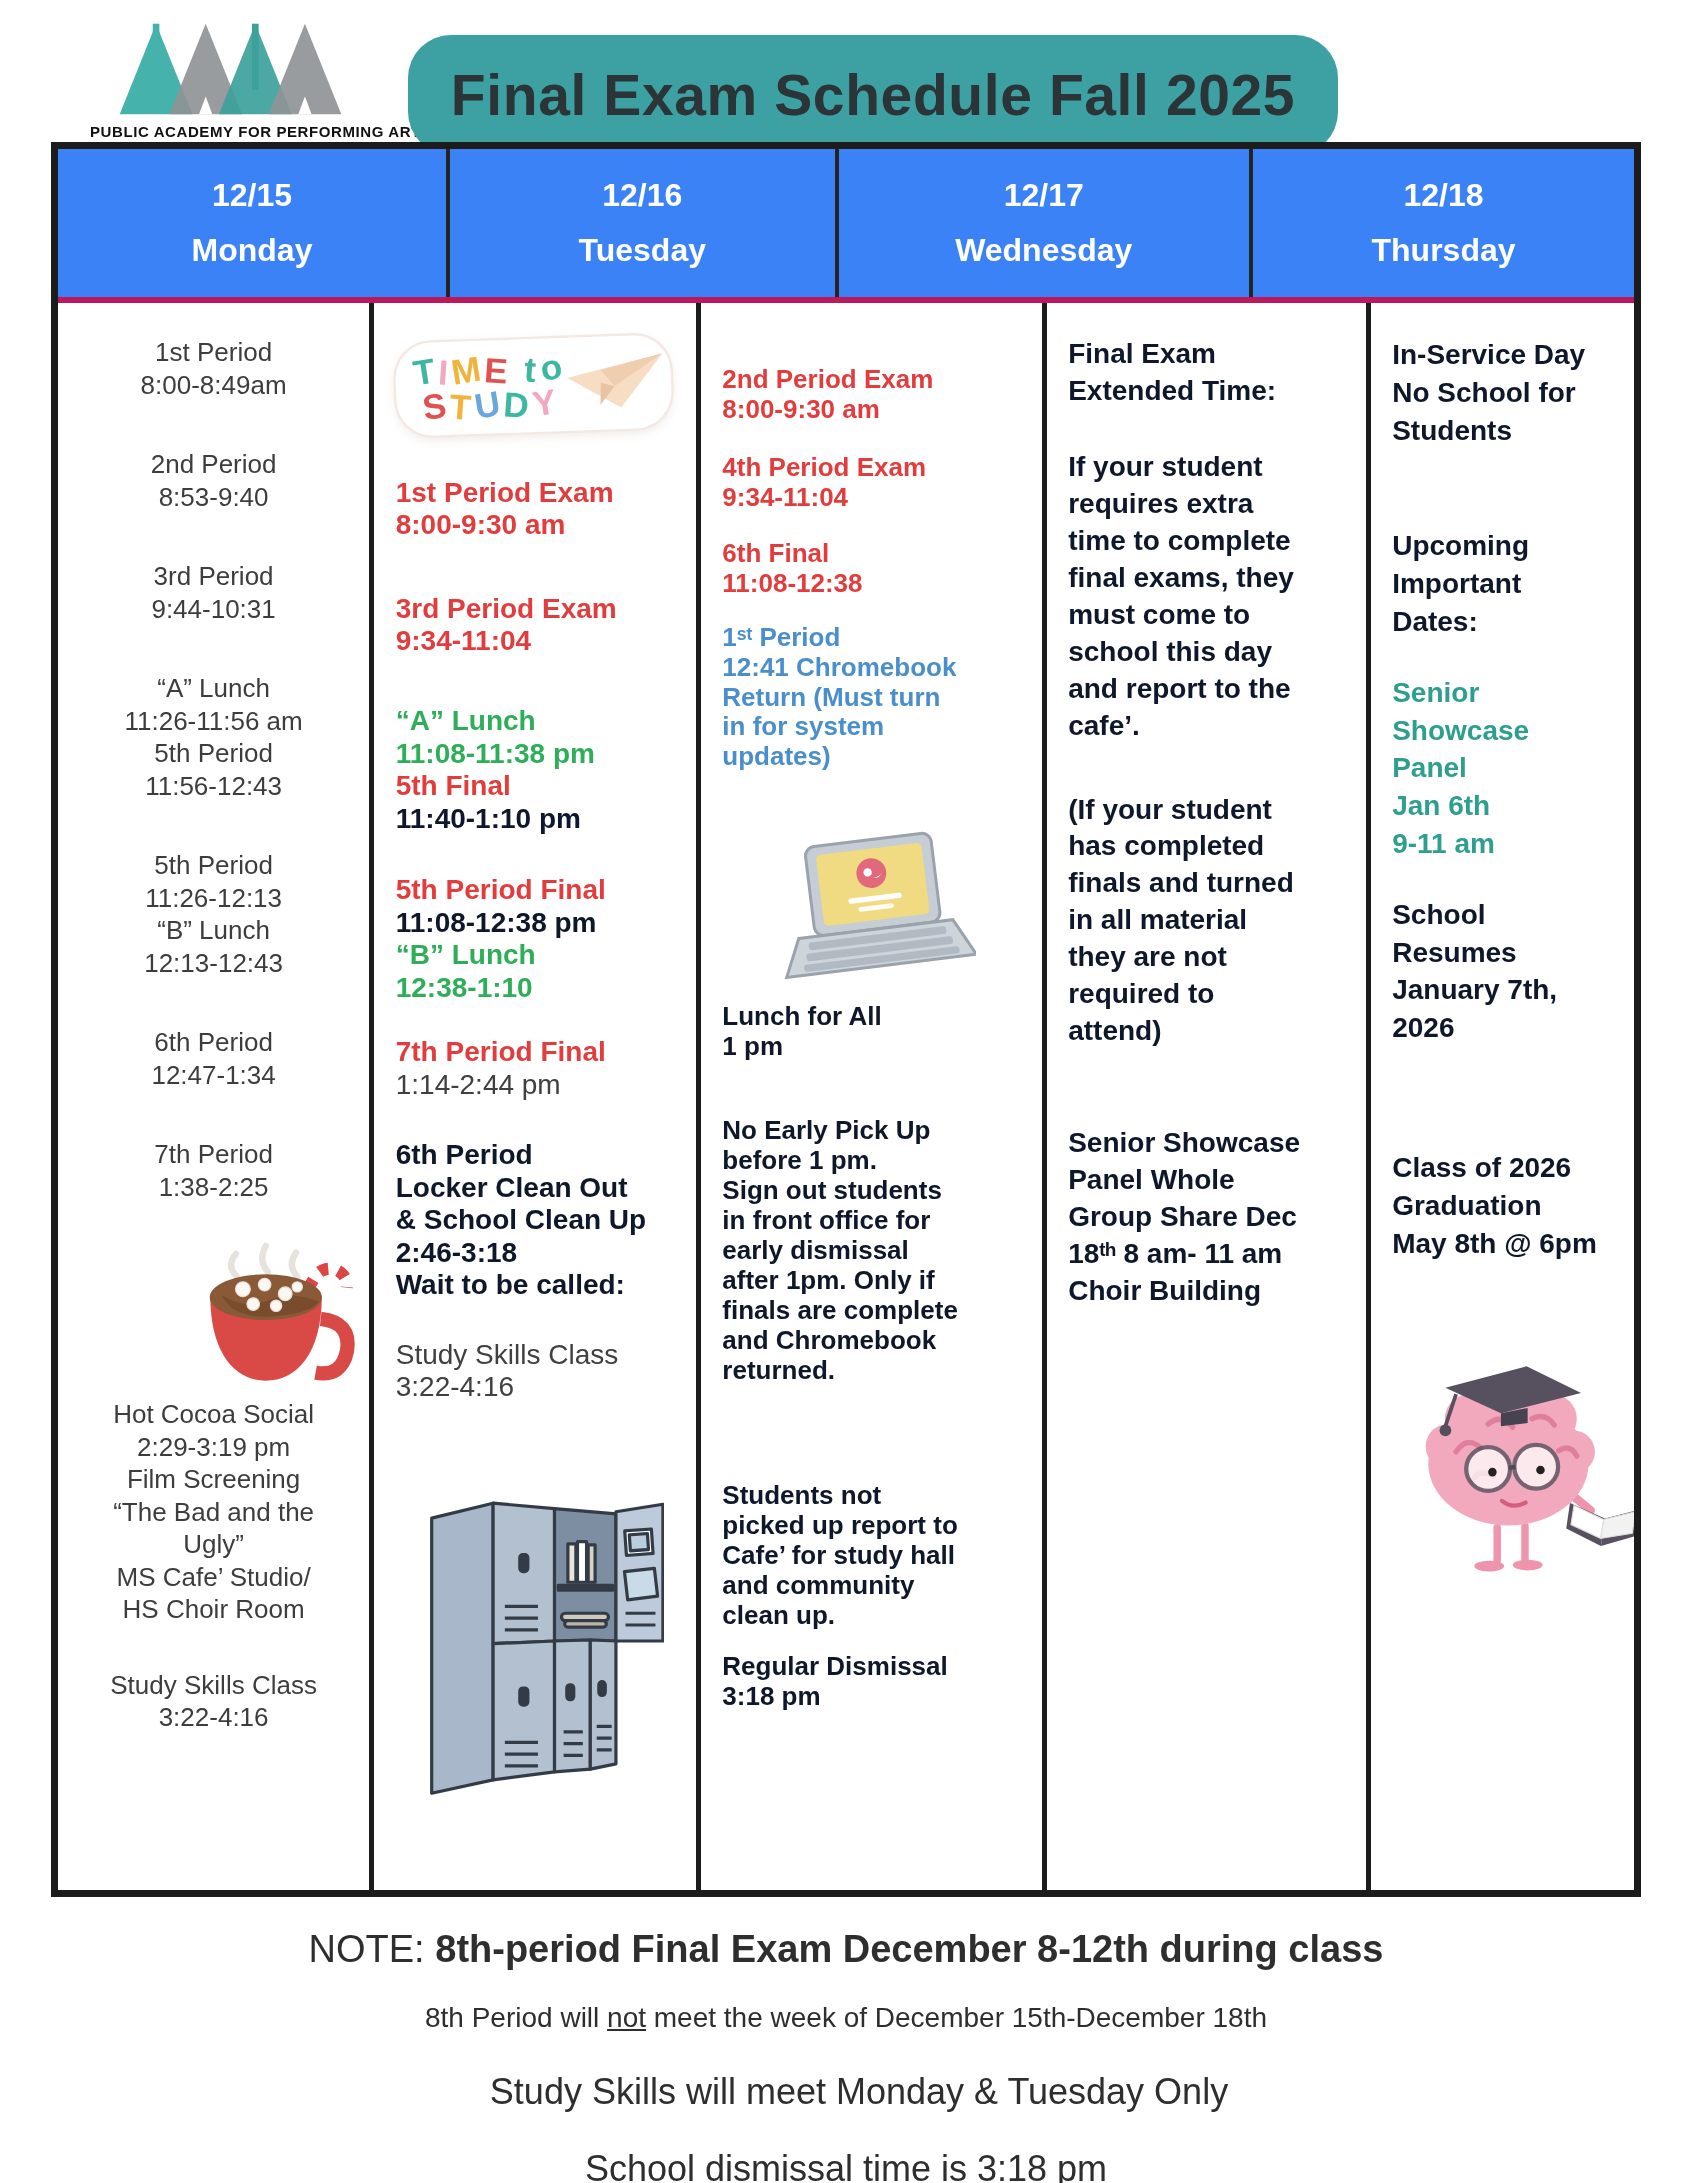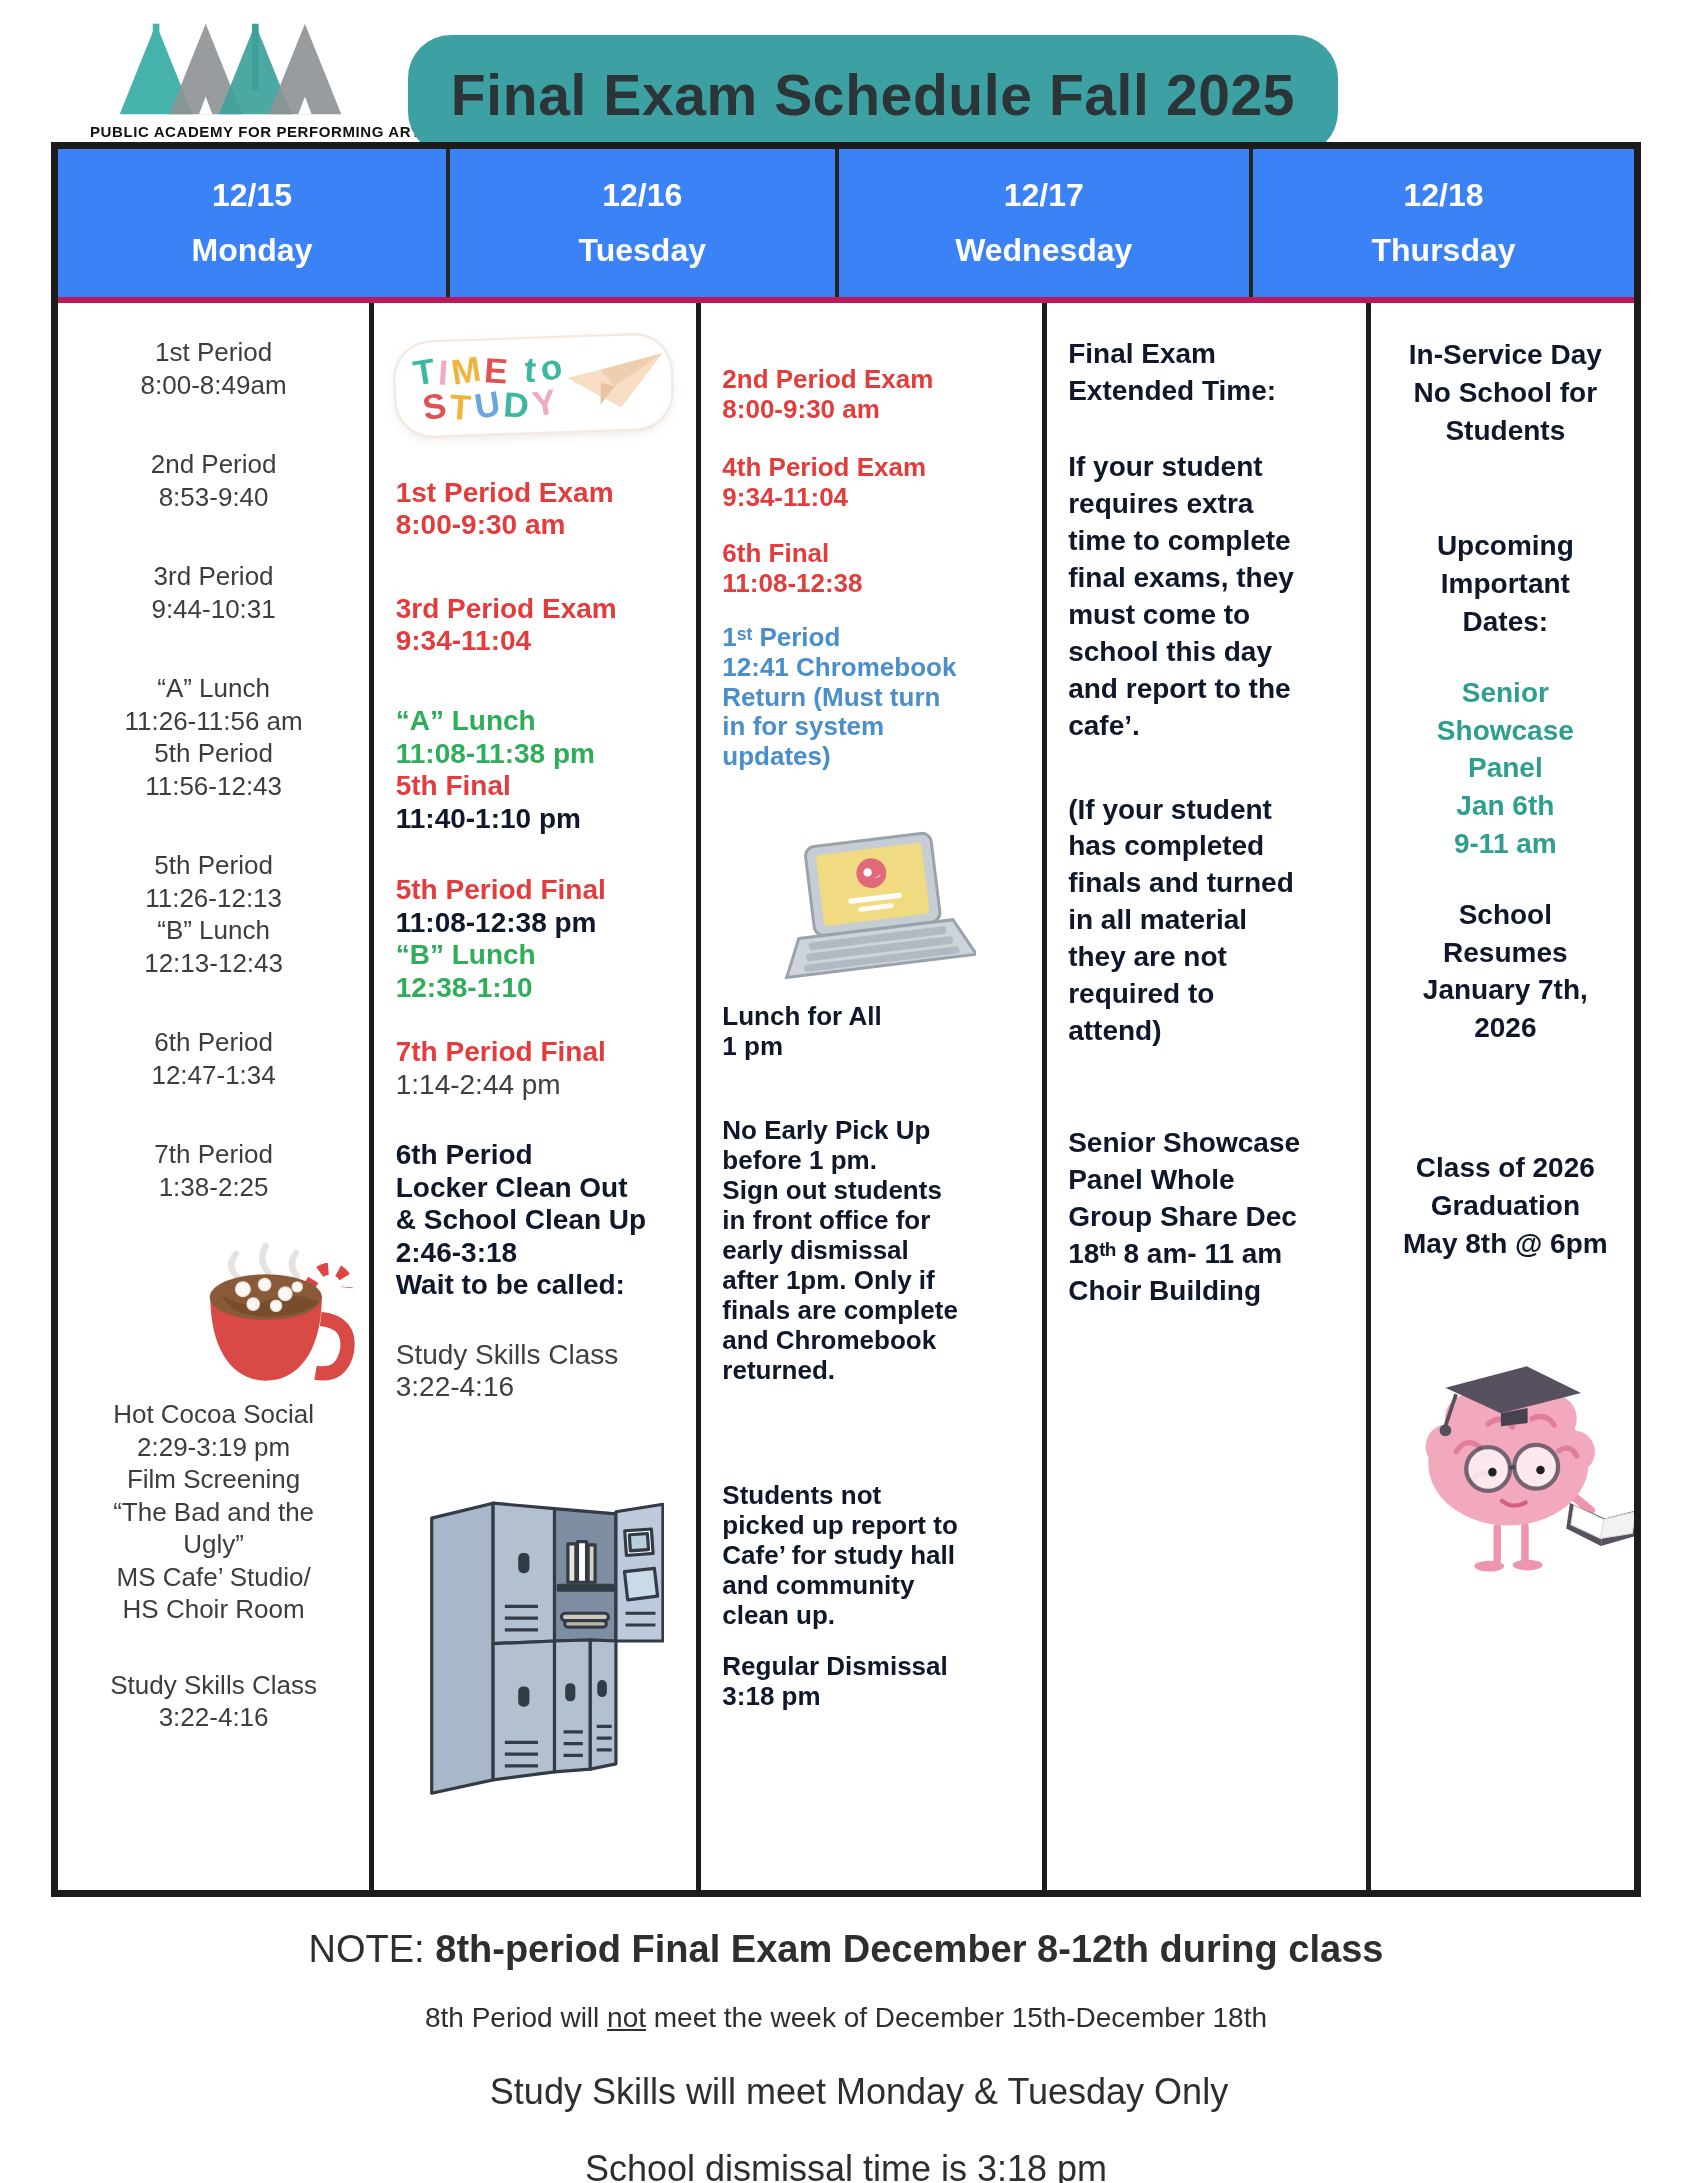--- a/index.html
+++ b/index.html
@@ -18,21 +18,21 @@
   .title-pill span{font-size:57px;font-weight:700;color:#2b3437;letter-spacing:0.6px;}
   
   .sched-table{position:absolute;left:51px;top:142px;width:1590px;box-sizing:border-box;border:7.2px solid #1c1c1c;background:#fff;}
   .header-row{display:flex;background:#3b82f6;border-bottom:6px solid #be185d;height:148px;}
   .hcell{display:flex;flex-direction:column;justify-content:center;align-items:center;gap:18px;
     color:#fff;border-right:4.2px solid #242424;box-sizing:border-box;}
   .hcell:last-child{border-right:none;}
   .hdate,.hday{font-size:32px;font-weight:700;}
   .body-row{display:flex;height:1587px;}
   .bcell{border-right:5.4px solid #1c1c1c;box-sizing:border-box;padding:33px 15.5px 24px 21.5px;overflow:hidden;}
-  .bcell:last-child{border-right:none;text-align:center;}
+  .bcell:last-child{border-right:none;}
   .w1{flex:552 0 0;} .w2{flex:547 0 0;} .w3{flex:584 0 0;} .w4{flex:542 0 0;} .w5{flex:435 0 0;}
   .block{margin:0;}
   .line{white-space:nowrap;}
   
   .col-monday{text-align:center;font-size:26px;line-height:1.25;font-weight:400;color:#3d3d3d;padding-left:12px;padding-right:12px;}
   .col-monday .line{white-space:normal;}
   .col-tuesday{font-size:28px;line-height:1.16;font-weight:700;color:#333;}
   .col-wednesday{font-size:26px;line-height:1.06;font-weight:700;color:#333;}
   .col-wednesday .line{padding:1.2px 0;}
   .col-thursday{font-size:28px;line-height:1.32;font-weight:700;color:#333;}

